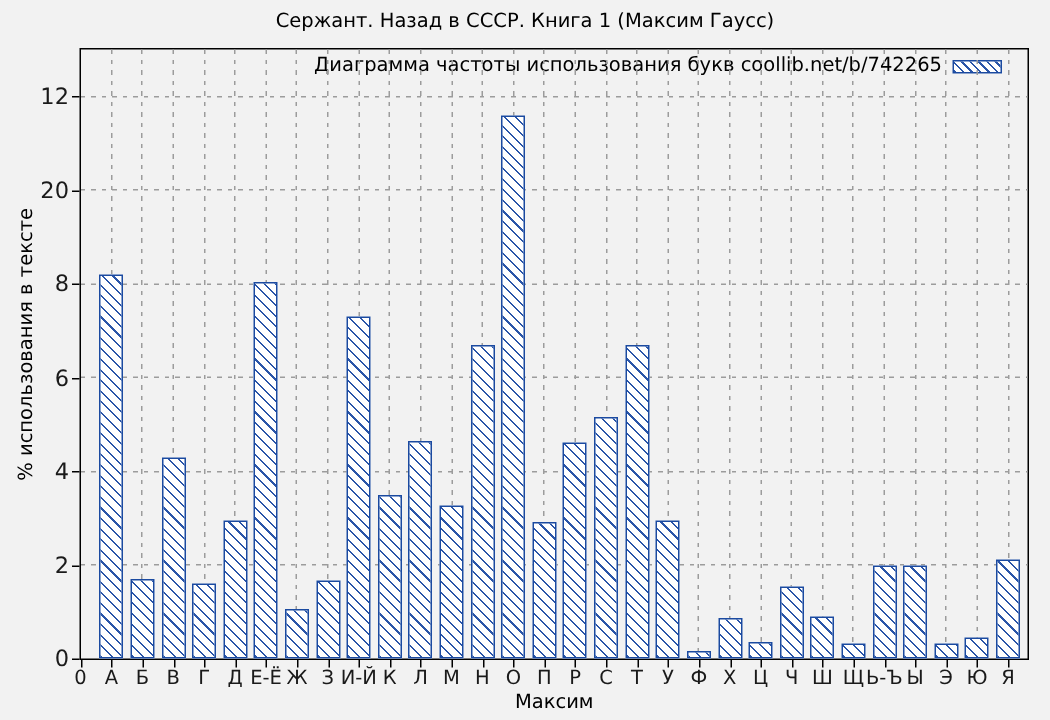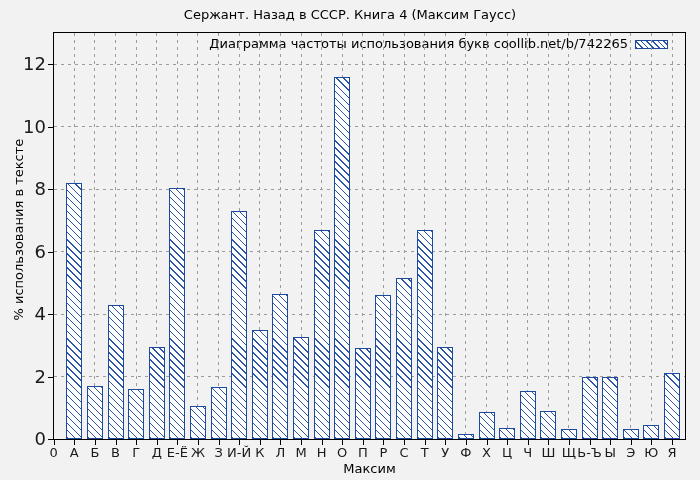--- a/index.html
+++ b/index.html
@@ -11,29 +11,29 @@
   .title{position:absolute;top:7px;left:0;width:100%;text-align:center;font-size:13px;line-height:15px}
   .plot{position:absolute;box-sizing:border-box;border:1px solid #000}
   .legend{position:absolute;display:flex;align-items:center;gap:7px;font-size:13px;line-height:14px;white-space:nowrap}
   .swatch{width:33px;height:9px;box-sizing:border-box;border:1px solid}
   .gridh{position:absolute;left:0;right:0;height:1px}
   .gridv{position:absolute;top:0;bottom:0;width:1px}
   .bar{position:absolute;bottom:0;box-sizing:border-box;border:1px solid}
   .xtickmark{position:absolute;width:1px;height:5px}
   .ytickmark{position:absolute;height:1px;width:5px}
   .xticklab{position:absolute;font-size:13px;line-height:14px;transform:translateX(-50%);white-space:nowrap}
-  .yticklab{position:absolute;left:0;width:46px;text-align:right;font-size:18px;line-height:14px;transform:translateY(-50%)}
+  .yticklab{position:absolute;left:0;width:46px;text-align:right;font-size:15px;line-height:14px;transform:translateY(-50%)}
   .ylabel{position:absolute;width:170px;text-align:center;font-size:13px;white-space:nowrap;transform:rotate(-90deg)}
   .xlabel{position:absolute;font-size:13px;transform:translateX(-50%)}
 </style>
 </head>
 <body>
 
 <div id="canvas" style="background: rgb(242, 242, 242); color: rgb(0, 0, 0);">
-  <div class="title">Сержант. Назад в СССР. Книга 4 (Максим Гаусс)</div>
+  <div class="title">Сержант. Назад в СССР. Книга 1 (Максим Гаусс)</div>
 
   <div class="ylabel" style="left: -67px; top: 228px;">% использования в тексте</div>
 
   <div class="plot" style="left: 53px; top: 32px; width: 633px; height: 408px; border-color: rgb(0, 0, 0);">
     <div class="legend" style="top: 4px; right: 17px;">
       <span>Диаграмма частоты использования букв coollib.net/b/742265</span>
       <span class="swatch" style="border-color: rgb(27, 74, 160); background: repeating-linear-gradient(45deg, rgb(42, 85, 168) 0px, rgb(42, 85, 168) 1px, transparent 1px, transparent 4px), rgb(255, 255, 255);"></span>
     </div>
   <div class="gridh" style="top: 343.038px; background: repeating-linear-gradient(to right, rgb(156, 156, 156) 0px, rgb(156, 156, 156) 3px, transparent 3px, transparent 7px);"></div>
       <div class="gridh" style="top: 280.577px; background: repeating-linear-gradient(to right, rgb(156, 156, 156) 0px, rgb(156, 156, 156) 3px, transparent 3px, transparent 7px);"></div>
@@ -108,21 +108,21 @@
     <div class="yticklab" style="top: 439px; color: rgb(26, 26, 26);">0</div>
     <div class="ytickmark" style="left: 48px; top: 377px; background: rgb(0, 0, 0);"></div>
     <div class="yticklab" style="top: 376.538px; color: rgb(26, 26, 26);">2</div>
     <div class="ytickmark" style="left: 48px; top: 314px; background: rgb(0, 0, 0);"></div>
     <div class="yticklab" style="top: 314.077px; color: rgb(26, 26, 26);">4</div>
     <div class="ytickmark" style="left: 48px; top: 252px; background: rgb(0, 0, 0);"></div>
     <div class="yticklab" style="top: 251.615px; color: rgb(26, 26, 26);">6</div>
     <div class="ytickmark" style="left: 48px; top: 189px; background: rgb(0, 0, 0);"></div>
     <div class="yticklab" style="top: 189.154px; color: rgb(26, 26, 26);">8</div>
     <div class="ytickmark" style="left: 48px; top: 127px; background: rgb(0, 0, 0);"></div>
-    <div class="yticklab" style="top: 126.692px; color: rgb(26, 26, 26);">10</div>
+    <div class="yticklab" style="top: 126.692px; color: rgb(26, 26, 26);">20</div>
     <div class="ytickmark" style="left: 48px; top: 64px; background: rgb(0, 0, 0);"></div>
     <div class="yticklab" style="top: 64.2308px; color: rgb(26, 26, 26);">12</div>
     <div class="xtickmark" style="left: 54px; top: 440px; background: rgb(0, 0, 0);"></div>
     <div class="xticklab" style="left: 53.7px; top: 446px; color: rgb(26, 26, 26);">0</div>
     <div class="xtickmark" style="left: 74px; top: 440px; background: rgb(0, 0, 0);"></div>
     <div class="xticklab" style="left: 74.31px; top: 446px; color: rgb(26, 26, 26);">А</div>
     <div class="xtickmark" style="left: 95px; top: 440px; background: rgb(0, 0, 0);"></div>
     <div class="xticklab" style="left: 94.92px; top: 446px; color: rgb(26, 26, 26);">Б</div>
     <div class="xtickmark" style="left: 116px; top: 440px; background: rgb(0, 0, 0);"></div>
     <div class="xticklab" style="left: 115.53px; top: 446px; color: rgb(26, 26, 26);">В</div>

